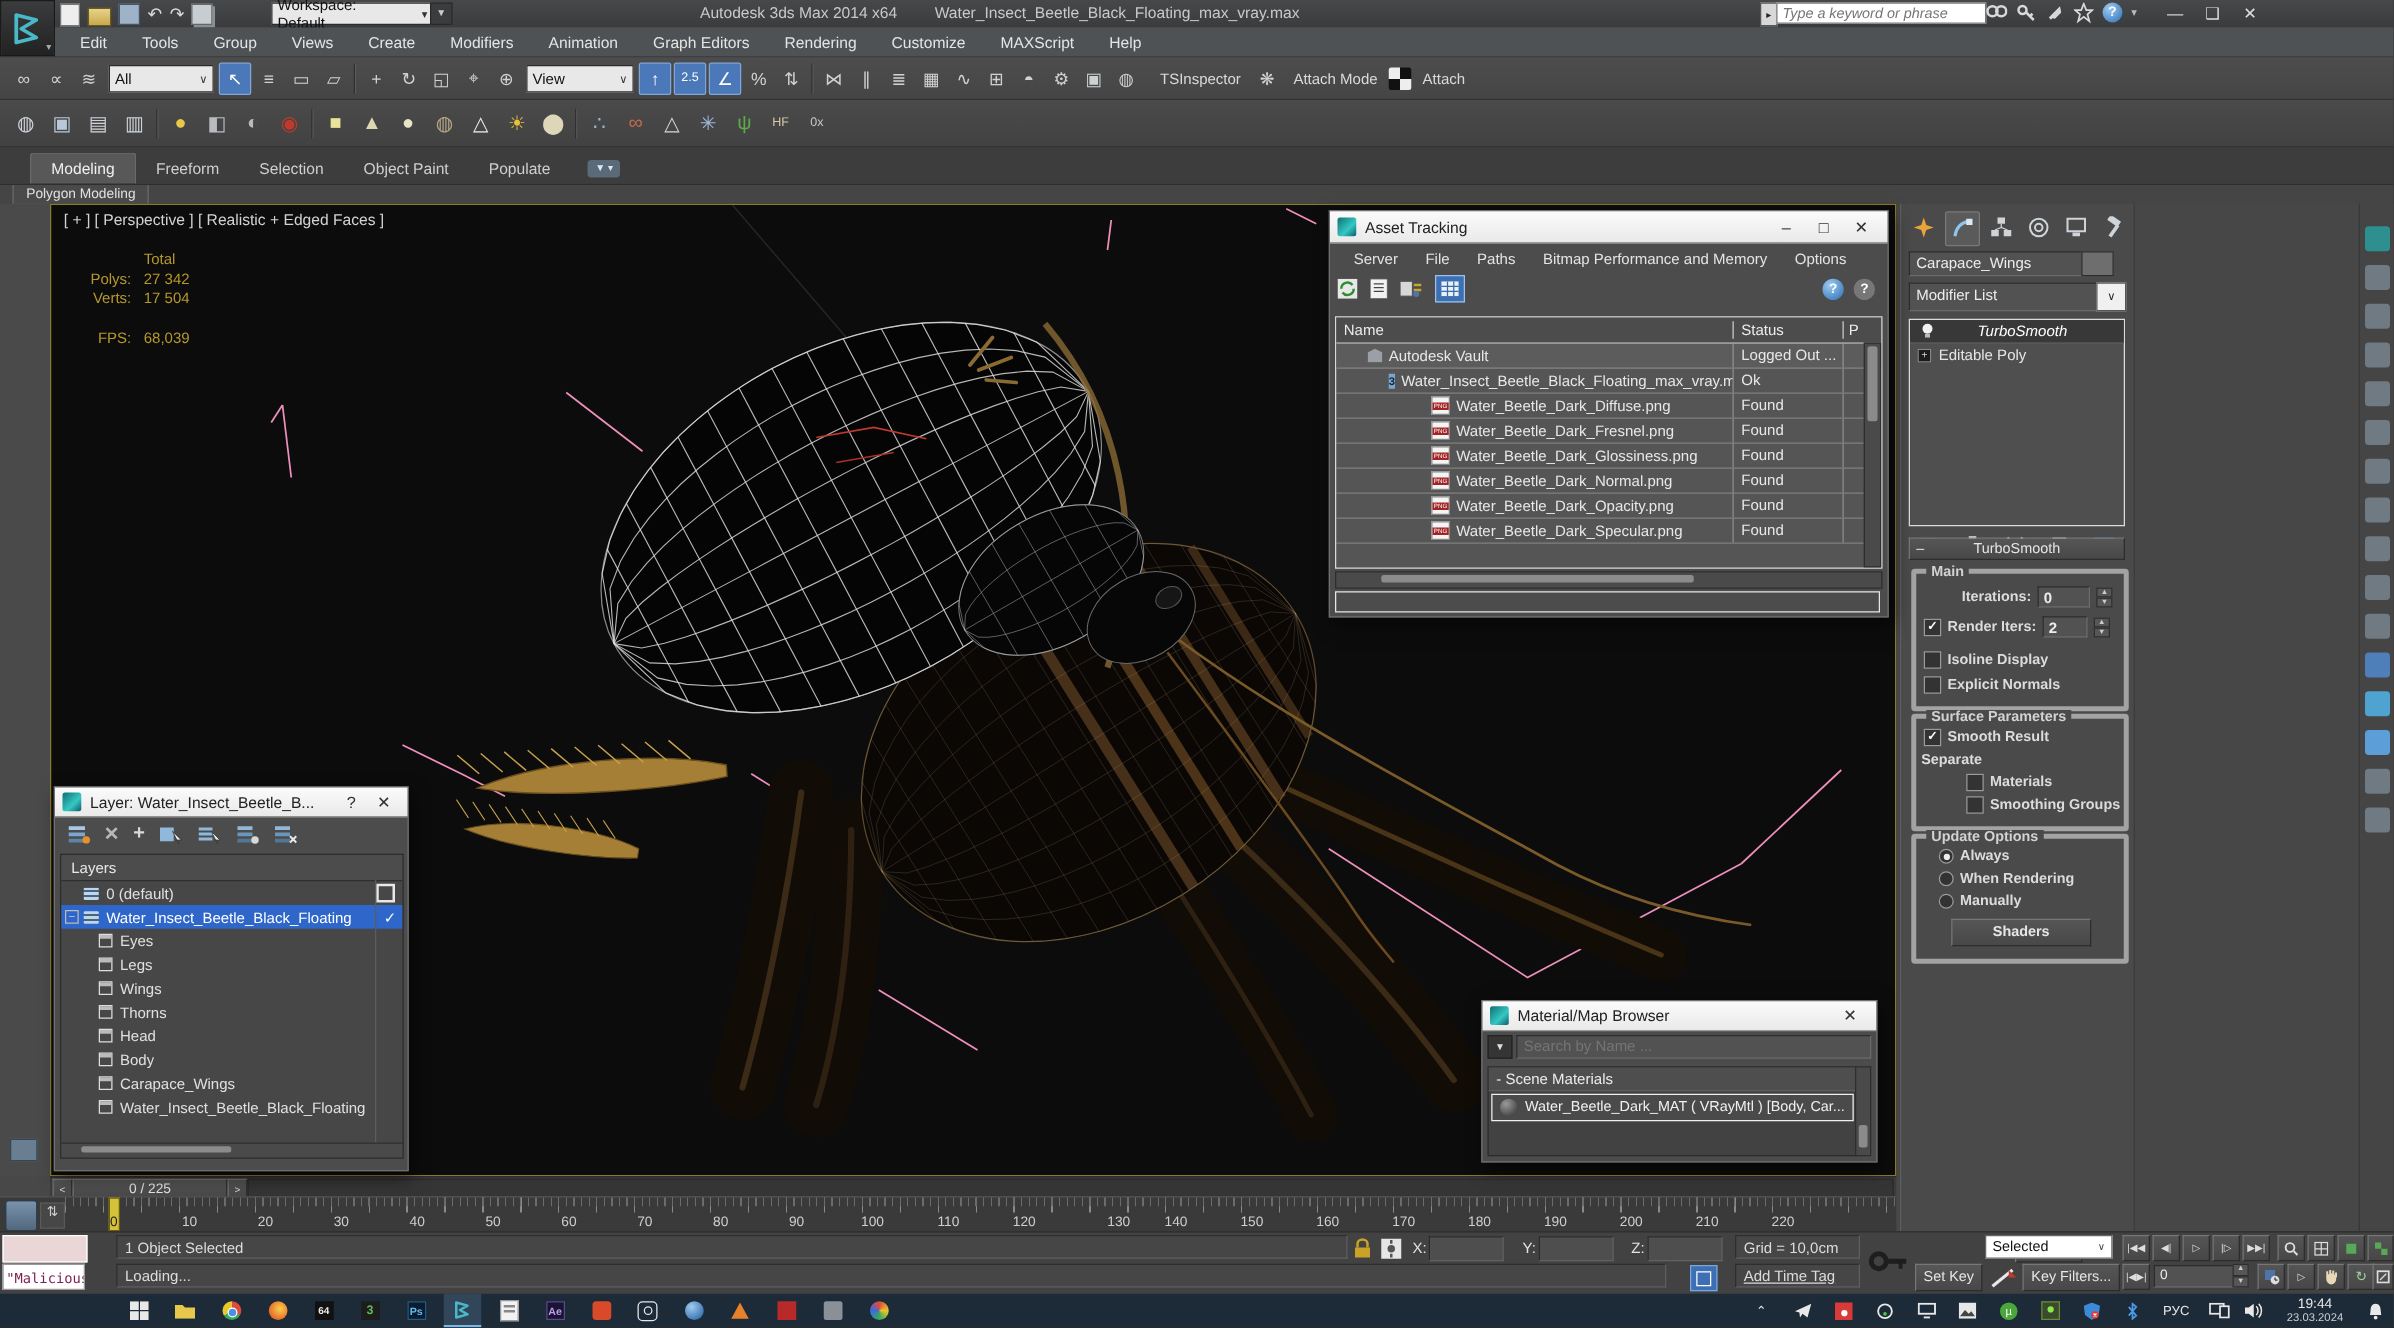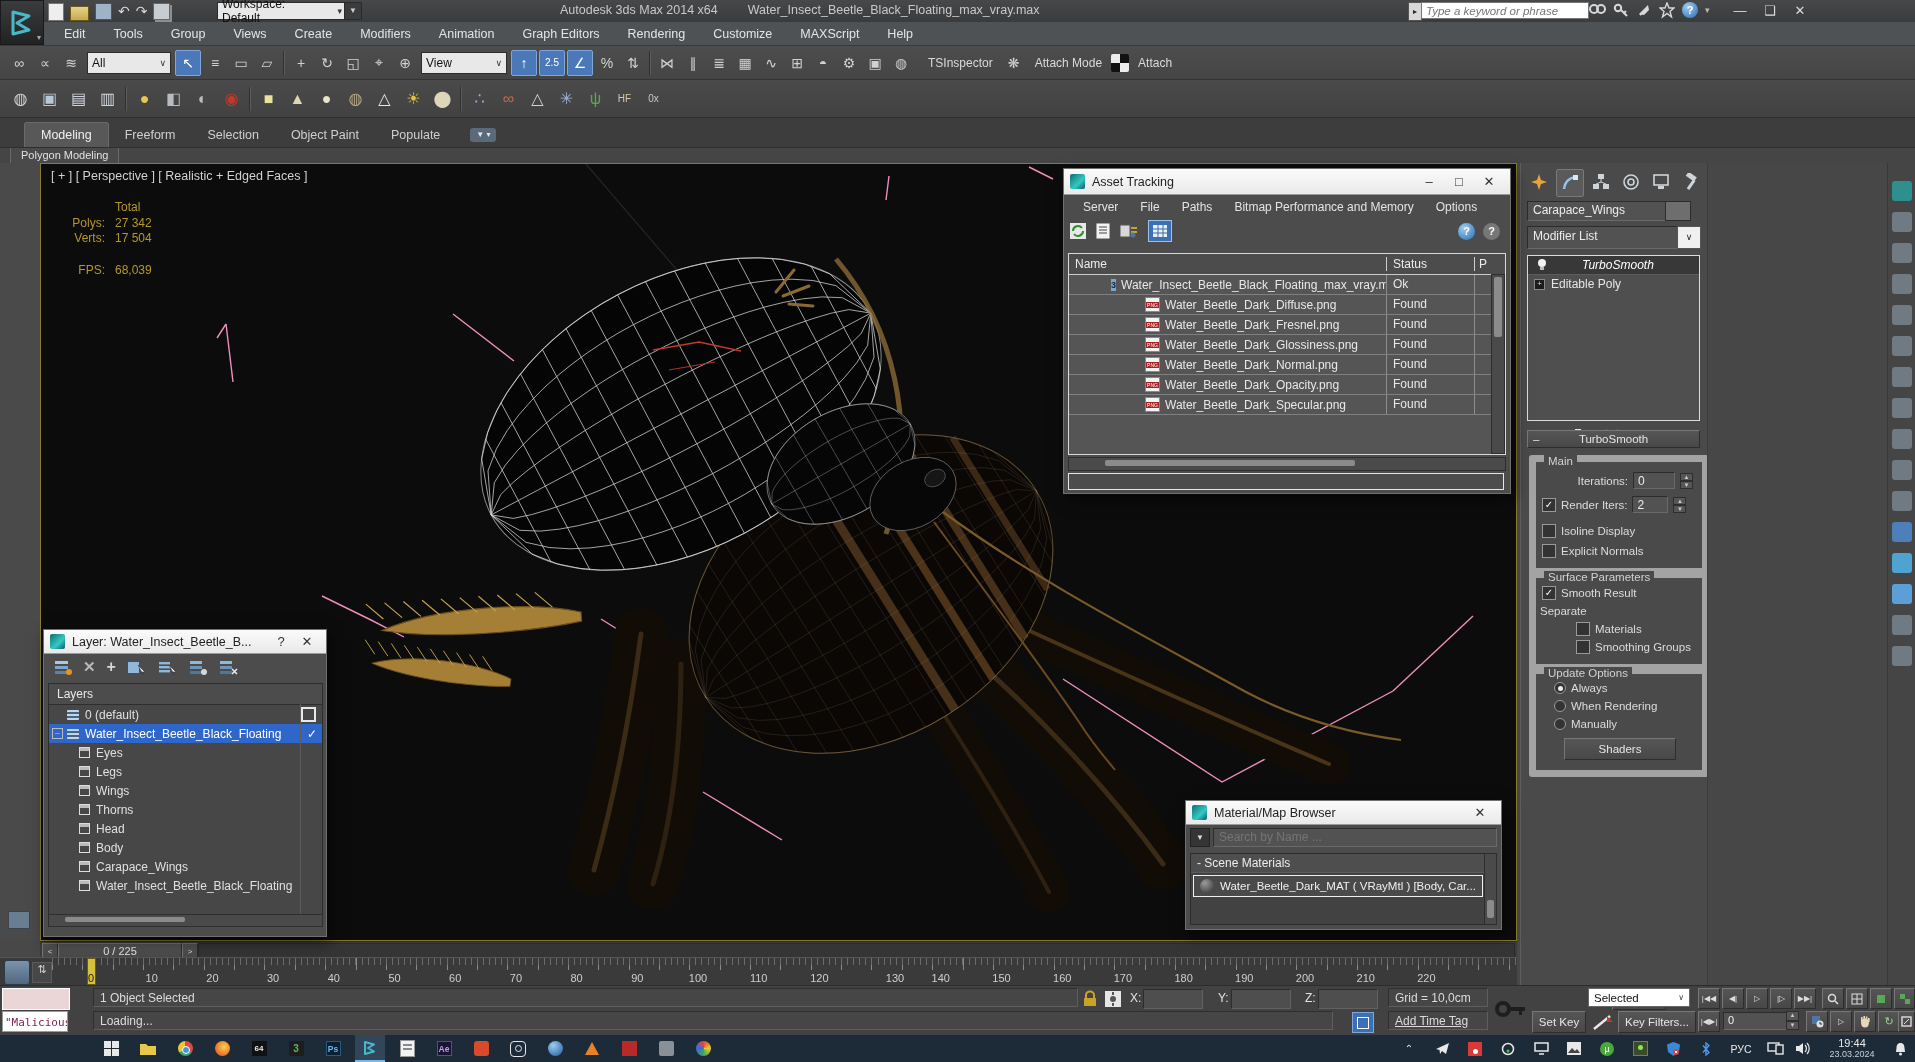--- a/index.html
+++ b/index.html
@@ -32,21 +32,21 @@
   #vp-label{position:absolute;left:10px;top:5px;color:#d2d2d2;font-size:12.5px;}
   #vp-stats{position:absolute;left:12px;top:36px;color:#b5982b;font-size:12px;line-height:15.5px;}
   #vp-stats .r{display:flex;} #vp-stats .l{width:52px;text-align:right;margin-right:10px;} 
   
   #cmdpanel{left:1520px;top:163px;width:187px;height:822px;background:#4a4a4a;border-left:1px solid #5e5e5e;}
   #rgap{left:1707px;top:163px;width:180px;height:822px;background:#474747;border-left:1px solid #3c3c3c;}
   #dockstrip{left:1887px;top:163px;width:28px;height:822px;background:#454545;border-left:1px solid #383838;}
   .dicon{position:absolute;left:4px;width:20px;height:20px;border-radius:3px;background:#6f7a82;}
   .fld{background:#525252;border:1px solid;border-color:#2c2c2c #6a6a6a #6a6a6a #2c2c2c;color:#ececec;font-size:12px;}
   .btn3{background:linear-gradient(#565656,#484848);border:1px solid;border-color:#777 #2d2d2d #2d2d2d #777;color:#e6e6e6;font-size:11.5px;display:flex;align-items:center;justify-content:center;}
-  .grp{position:absolute;border:7px solid #a3a3a3;border-radius:3px;}
+  .grp{position:absolute;border:4px solid #a3a3a3;border-radius:3px;font-weight:bold;}
   .grp>.lg{position:absolute;top:-7px;left:8px;background:#4a4a4a;padding:0 4px;color:#d2d2d2;font-size:11.5px;}
   .cb{width:12px;height:12px;background:#333;border:1px solid #9a9a9a;display:inline-flex;align-items:center;justify-content:center;color:#fff;font-size:10px;line-height:10px;}
   .rad{width:10px;height:10px;border-radius:50%;background:#333;border:1px solid #9a9a9a;display:inline-flex;align-items:center;justify-content:center;}
   .rad .dot{width:5px;height:5px;border-radius:50%;background:#ececec;}
   .pnl-row{position:absolute;color:#dcdcdc;font-size:11.5px;display:flex;align-items:center;gap:5px;}
   .spin{width:13px;height:16px;display:flex;flex-direction:column;}
   .spin span{flex:1;background:#565656;border:1px solid #2e2e2e;color:#ccc;font-size:6px;line-height:6px;text-align:center;}
   
   .fwin{position:absolute;background:#4c4c4c;border:1px solid #707070;box-shadow:3px 5px 14px rgba(0,0,0,.55);}
   .wtitle{height:25px;background:linear-gradient(#fbfbfb,#e9e9e9);display:flex;align-items:center;padding:0 6px;color:#222;font-size:12.5px;border-bottom:1px solid #9a9a9a;}
@@ -769,20 +769,27 @@
         <span style="width:17px;height:17px;border-radius:50%;background:#777;color:#fff;font-size:11px;font-weight:bold;text-align:center;line-height:17px;">?</span>
       </span>
     </div>
     <div id="at-table">
       <div class="at-hdr">
         <span style="padding-left:6px;width:318px;box-sizing:border-box;border-right:1px solid #ccc;">Name</span>
         <span style="padding-left:6px;width:88px;box-sizing:border-box;border-right:1px solid #ccc;">Status</span>
         <span style="padding-left:4px;">P</span>
       </div>
       <div id="at-body">
+          <div class="at-row" style="background: rgb(92, 92, 92);">
+            <span style="display: flex; align-items: center; width: 318px; box-sizing: border-box; border-right: 1px solid rgba(210, 210, 210, 0.45); padding-left: 25px; height: 100%; overflow: hidden;">
+              <span style="width: 12px; height: 11px; background: rgb(154, 160, 166); clip-path: polygon(50% 0px, 100% 28%, 100% 100%, 0px 100%, 0px 28%); margin-right: 5px;"></span>
+              <span style="white-space: nowrap;">Autodesk Vault</span>
+            </span>
+            <span style="padding-left: 6px; width: 88px; box-sizing: border-box; border-right: 1px solid rgba(210, 210, 210, 0.45); height: 100%; line-height: 19px;">Logged Out ...</span>
+          </div>
           <div class="at-row">
             <span style="display: flex; align-items: center; width: 318px; box-sizing: border-box; border-right: 1px solid rgba(210, 210, 210, 0.45); padding-left: 42px; height: 100%; overflow: hidden;">
               <span style="width: 12px; height: 12px; background: rgb(126, 166, 204); color: rgb(11, 42, 74); font-size: 9px; font-weight: bold; text-align: center; line-height: 12px; margin-right: 5px;">3</span>
               <span style="white-space: nowrap;">Water_Insect_Beetle_Black_Floating_max_vray.max</span>
             </span>
             <span style="padding-left: 6px; width: 88px; box-sizing: border-box; border-right: 1px solid rgba(210, 210, 210, 0.45); height: 100%; line-height: 19px;">Ok</span>
           </div>
           <div class="at-row">
             <span style="display: flex; align-items: center; width: 318px; box-sizing: border-box; border-right: 1px solid rgba(210, 210, 210, 0.45); padding-left: 76px; height: 100%; overflow: hidden;">
               <span style="width: 13px; height: 13px; background: rgb(244, 244, 244); border: 1px solid rgb(136, 136, 136); position: relative; margin-right: 5px; display: inline-flex; align-items: center; justify-content: center;">

